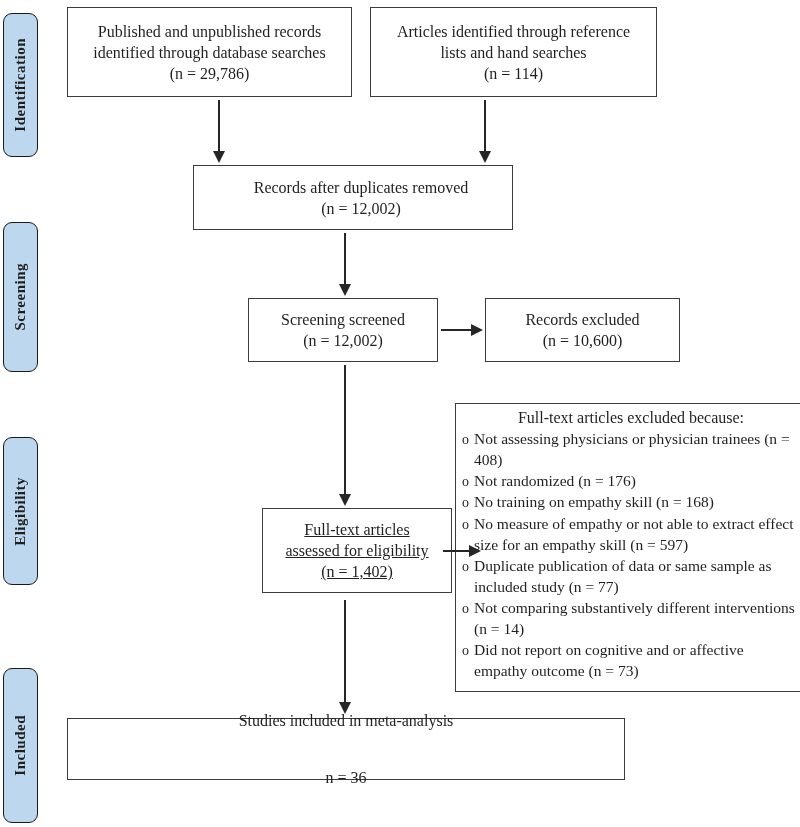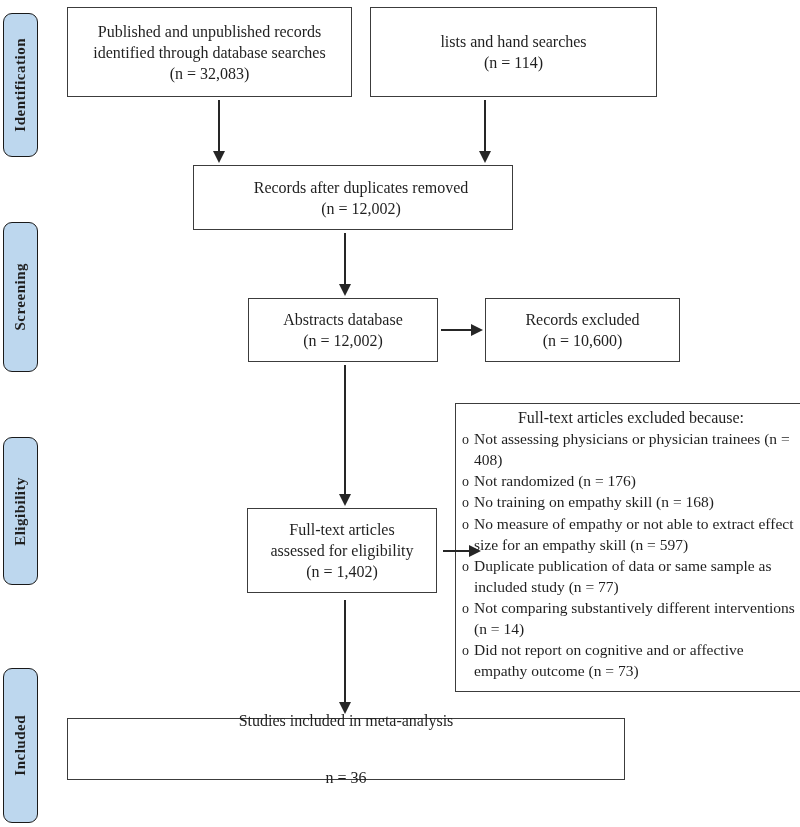--- a/index.html
+++ b/index.html
@@ -96,44 +96,45 @@
   <div class="stage" style="top:437px;height:148px;">
     <span>Eligibility</span>
   </div>
   <div class="stage" style="top:668px;height:155px;">
     <span>Included</span>
   </div>
 
   <div class="fbox" style="left:67px;top:7px;width:285px;height:90px;">
     <div class="ln">Published and unpublished records</div>
     <div class="ln">identified through database searches</div>
-    <div class="ln">(n = 32,083)</div>
+    <div class="ln">(n = 29,786)</div>
   </div>
 
   <div class="fbox" style="left:370px;top:7px;width:287px;height:90px;">
+    <div class="ln">Articles identified through reference</div>
     <div class="ln">lists and hand searches</div>
     <div class="ln">(n = 114)</div>
   </div>
 
   <div class="fbox" style="left:193px;top:165px;width:320px;height:65px;padding-left:16px;">
     <div class="ln">Records after duplicates removed</div>
     <div class="ln">(n = 12,002)</div>
   </div>
 
   <div class="fbox" style="left:248px;top:298px;width:190px;height:64px;">
-    <div class="ln">Abstracts database</div>
+    <div class="ln">Screening screened</div>
     <div class="ln">(n = 12,002)</div>
   </div>
 
   <div class="fbox" style="left:485px;top:298px;width:195px;height:64px;">
     <div class="ln">Records excluded</div>
     <div class="ln">(n = 10,600)</div>
   </div>
 
-  <div class="fbox" style="left:247px;top:508px;width:190px;height:85px;">
+  <div class="fbox" style="left:262px;top:508px;width:190px;height:85px;text-decoration:underline;">
     <div class="ln">Full-text articles</div>
     <div class="ln">assessed for eligibility</div>
     <div class="ln">(n = 1,402)</div>
   </div>
 
   <div class="xbox" style="left:455px;top:403px;width:350px;height:289px;">
     <div class="xtitle">Full-text articles excluded because:</div>
     <div class="xitem"><span class="bullet">o</span><span>Not assessing physicians or physician trainees (n = 408)</span></div>
     <div class="xitem"><span class="bullet">o</span><span>Not randomized (n = 176)</span></div>
     <div class="xitem"><span class="bullet">o</span><span>No training on empathy skill (n = 168)</span></div>

